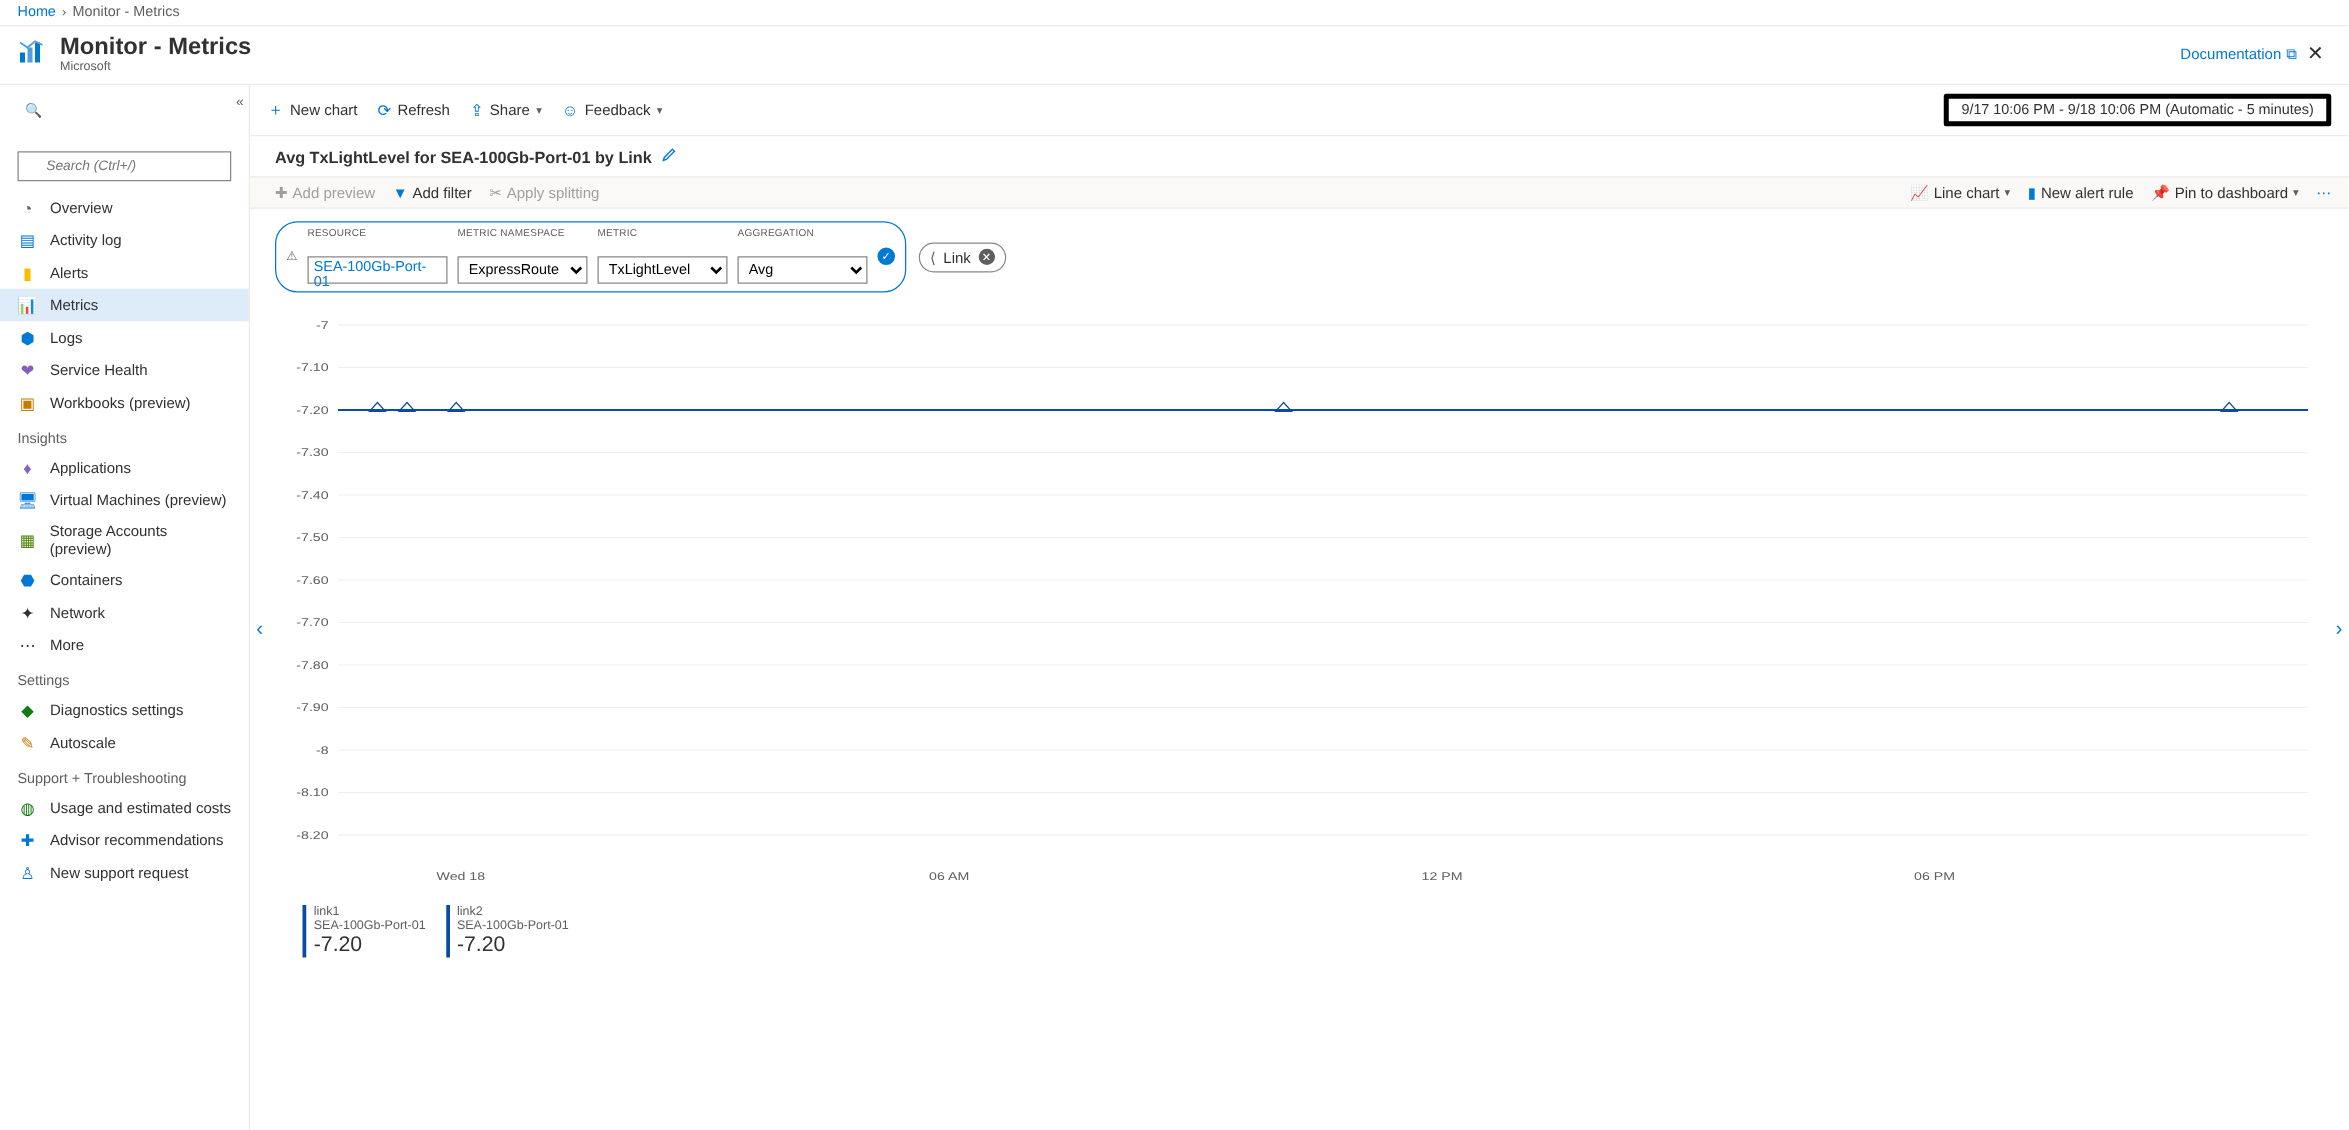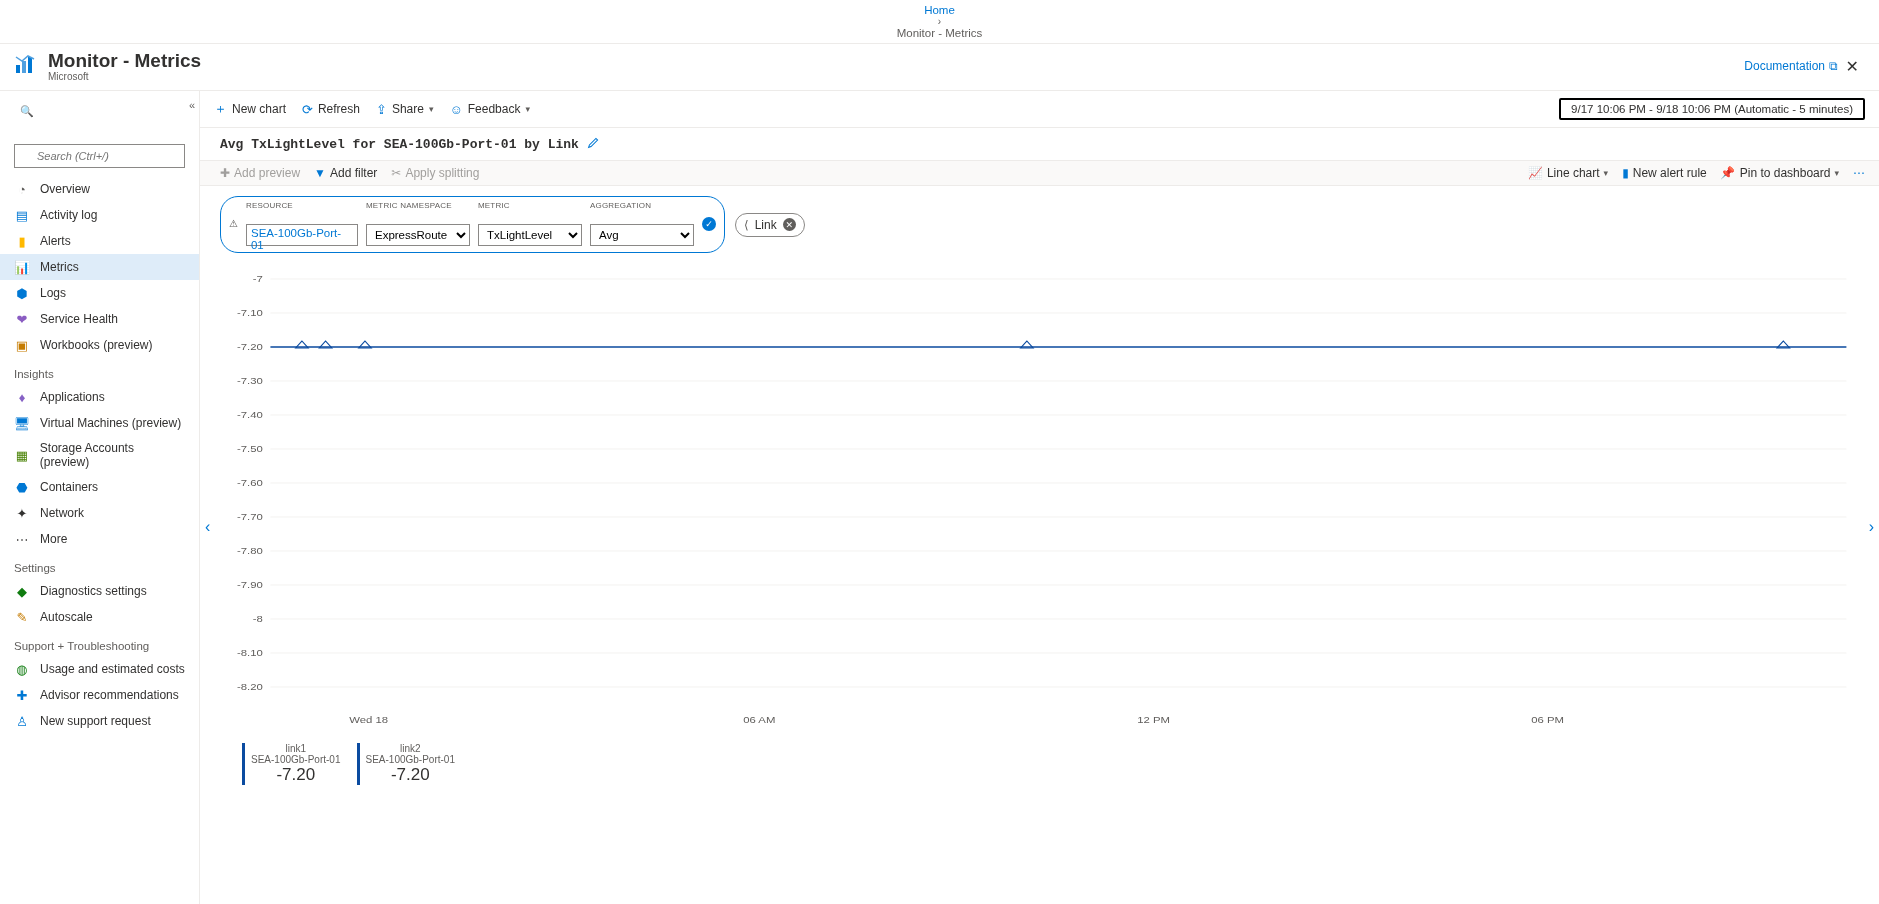--- a/index.html
+++ b/index.html
@@ -1,18 +1,18 @@
 <!DOCTYPE html>
 <html><head>
 <meta charset="utf-8">
 <style>
   * { box-sizing: border-box; margin: 0; padding: 0; }
   body { font-family: "Segoe UI", Arial, sans-serif; font-size: 12px; color: #323130; background: #ffffff; overflow: hidden; }
   a { color: #0078d4; text-decoration: none; }
-  .breadcrumb { padding: 4px 14px; font-size: 11.5px; color: #605e5c; border-bottom: 1px solid #edebe9; display: flex; align-items: center; flex-direction: column; }
+  .breadcrumb { padding: 4px 14px; font-size: 11.5px; color: #605e5c; border-bottom: 1px solid #edebe9; display: flex; align-items: center; }
   .breadcrumb a { color: #0078d4; }
   .breadcrumb .sep { margin: 0 5px; color: #605e5c; font-size: 10px; }
   .page-header { display: flex; align-items: center; padding: 6px 14px 8px 14px; border-bottom: 1px solid #edebe9; }
   .page-header .icon-wrap { margin-right: 10px; }
   .page-header h1 { font-size: 19px; font-weight: 600; }
   .page-header .sub { font-size: 10px; color: #605e5c; display: block; margin-top: -1px; }
   .page-header .right { margin-left: auto; display: flex; align-items: center; gap: 2px; font-size: 12px; }
   .doc-link { color: #0078d4; display: flex; align-items: center; gap: 4px; }
   .close-btn { font-size: 16px; color: #323130; cursor: pointer; padding: 2px 6px; }
   .layout { display: flex; height: calc(100vh - 50px); }
@@ -23,23 +23,23 @@
   .search-wrap { position: relative; }
   .search-wrap .sicon { position: absolute; left: 20px; top: 6px; font-size: 11px; color: #605e5c; }
   .nav-item { display: flex; align-items: center; padding: 5px 14px; cursor: pointer; font-size: 12px; gap: 10px; }
   .nav-item.active { background: #deecf9; }
   .nav-item .nicon { width: 16px; height: 16px; display: inline-flex; align-items: center; justify-content: center; font-size: 13px; }
   .nav-section { padding: 10px 14px 4px 14px; font-size: 11.5px; color: #605e5c; font-weight: 400; }
   .main { flex: 1; background: #ffffff; overflow: auto; position: relative; }
   .toolbar { display: flex; align-items: center; padding: 7px 14px; gap: 16px; border-bottom: 1px solid #edebe9; font-size: 12px; }
   .tool-btn { display: flex; align-items: center; gap: 5px; cursor: pointer; color: #323130; }
   .tool-btn .ticon { color: #0078d4; font-size: 13px; }
-  .toolbar .right { margin-left: auto; border: 2px solid #000000; padding: 3px 10px; font-size: 11.5px; display: flex; align-items: center; gap: 4px; border-radius: 2px;}
+  .toolbar .right { margin-left: auto; border: 4px solid #000000; padding: 3px 10px; font-size: 11.5px; display: flex; align-items: center; gap: 4px; border-radius: 2px;}
   .chart-title-row { padding: 8px 14px 8px 20px; display: flex; align-items: center; gap: 8px; }
-  .chart-title-row .title { font-size: 13px; font-weight: 600; font-family: Liberation Mono, monospace; }
+  .chart-title-row .title { font-size: 13px; font-weight: 600; }
   .chart-title-row .edit { color: #0078d4; font-size: 12px; cursor: pointer; }
   .metric-toolbar { display: flex; align-items: center; padding: 5px 14px 5px 20px; gap: 14px; background: #faf9f8; border-top: 1px solid #edebe9; border-bottom: 1px solid #edebe9; }
   .metric-toolbar .mbtn { display: flex; align-items: center; gap: 4px; font-size: 12px; cursor: pointer; }
   .metric-toolbar .mbtn.disabled { color: #a19f9d; }
   .metric-toolbar .mbtn .micon { color: #0078d4; font-size: 12px; }
   .metric-toolbar .mbtn.disabled .micon { color: #a19f9d; }
   .metric-toolbar .spacer { flex: 1; }
   .config-row { display: flex; align-items: flex-start; padding: 10px 14px 6px 20px; gap: 10px; }
   .config-pill { display: flex; align-items: stretch; border: 1.5px solid #0078d4; border-radius: 18px; padding: 4px 8px 6px 8px; background: #fff; }
   .config-pill .col { display: flex; flex-direction: column; margin: 0 4px; }
@@ -52,21 +52,21 @@
   .link-chip { border: 1px solid #8a8886; border-radius: 14px; padding: 3px 8px; display: flex; align-items: center; gap: 6px; font-size: 12px; height: 24px; align-self: center; }
   .link-chip .x { background: #605e5c; color: #fff; border-radius: 50%; width: 13px; height: 13px; font-size: 9px; display: inline-flex; align-items: center; justify-content: center; }
   .chart-area { position: relative; padding: 10px 20px 10px 20px; }
   .chart-svg { width: 100%; height: 460px; display: block; }
   .axis-label { font-size: 9px; fill: #605e5c; }
   .data-line { stroke: #0b4ba0; stroke-width: 1.5; fill: none; }
   .data-marker { stroke: #0b4ba0; stroke-width: 1; fill: none; }
   .nav-arrow { position: absolute; top: 50%; font-size: 16px; color: #0078d4; cursor: pointer; }
   .nav-arrow.left { left: 5px; }
   .nav-arrow.right { right: 5px; }
-  .legend { display: flex; gap: 16px; padding: 4px 20px 10px 42px; text-align: center; }
+  .legend { display: flex; gap: 16px; padding: 4px 20px 10px 42px; }
   .legend .item { border-left: 3px solid #0b4ba0; padding-left: 6px; }
   .legend .name { font-size: 10px; color: #605e5c; }
   .legend .res { font-size: 10px; color: #605e5c; }
   .legend .val { font-size: 17px; font-weight: 400; color: #323130; }
   .chev { font-size: 9px; color: #605e5c; }
 </style>
 </head>
 <body>
 
 <div class="breadcrumb">

